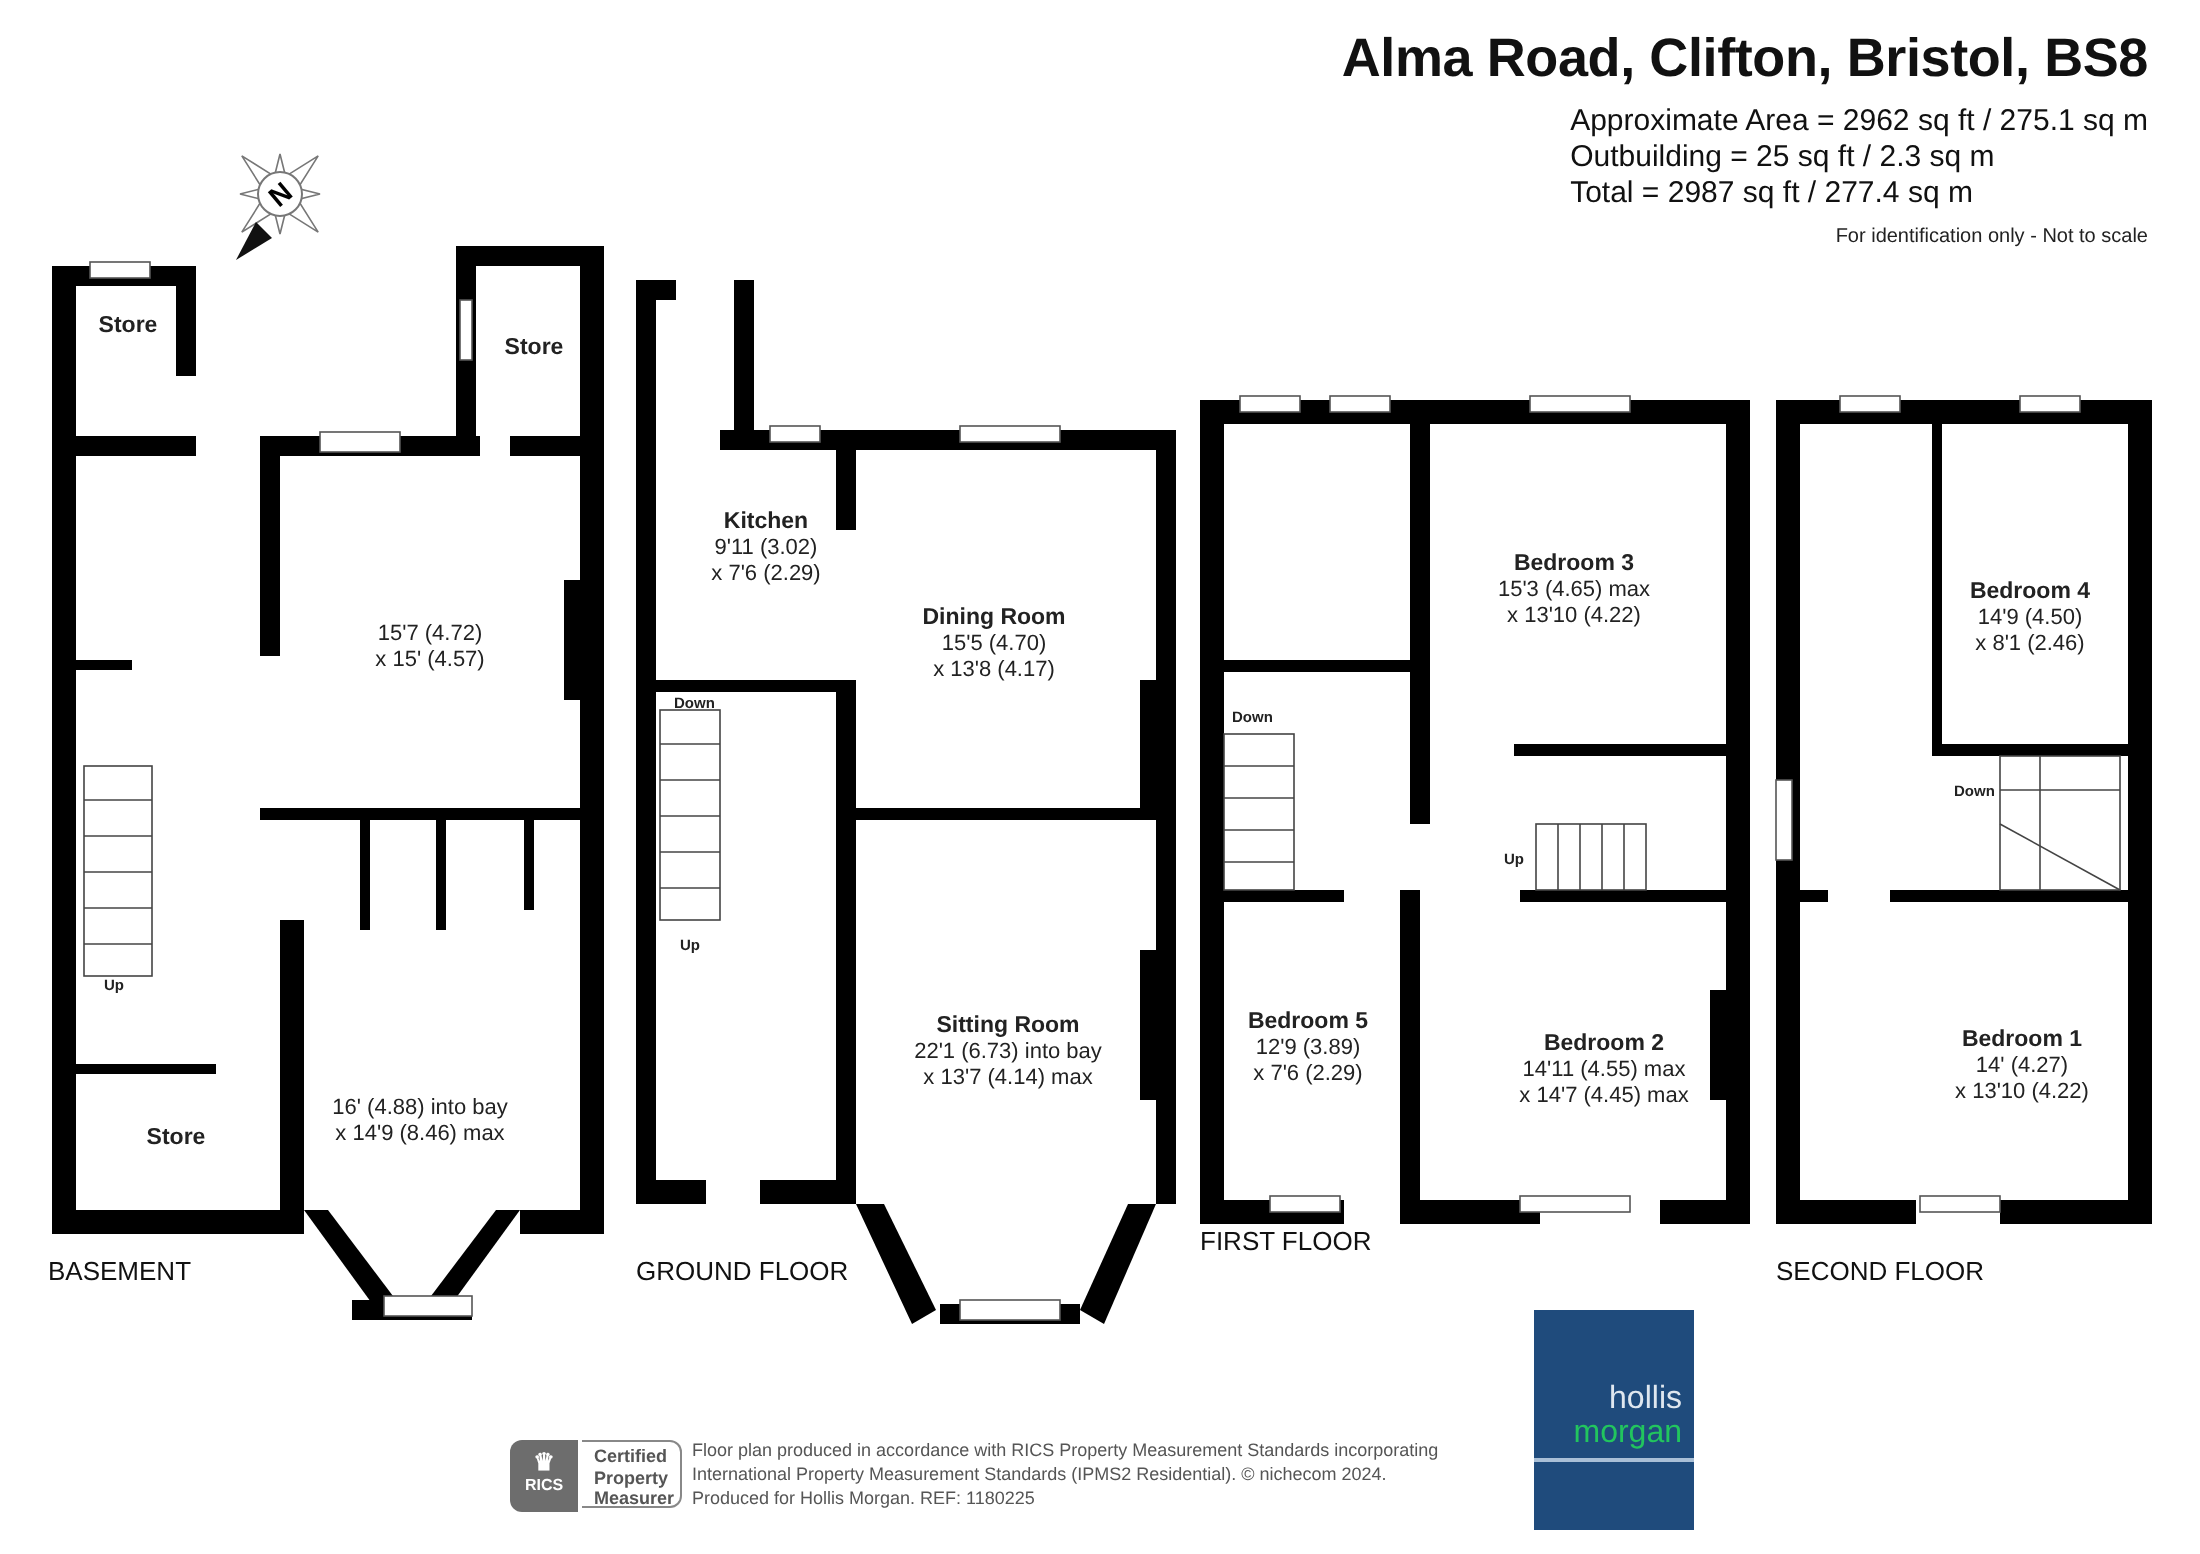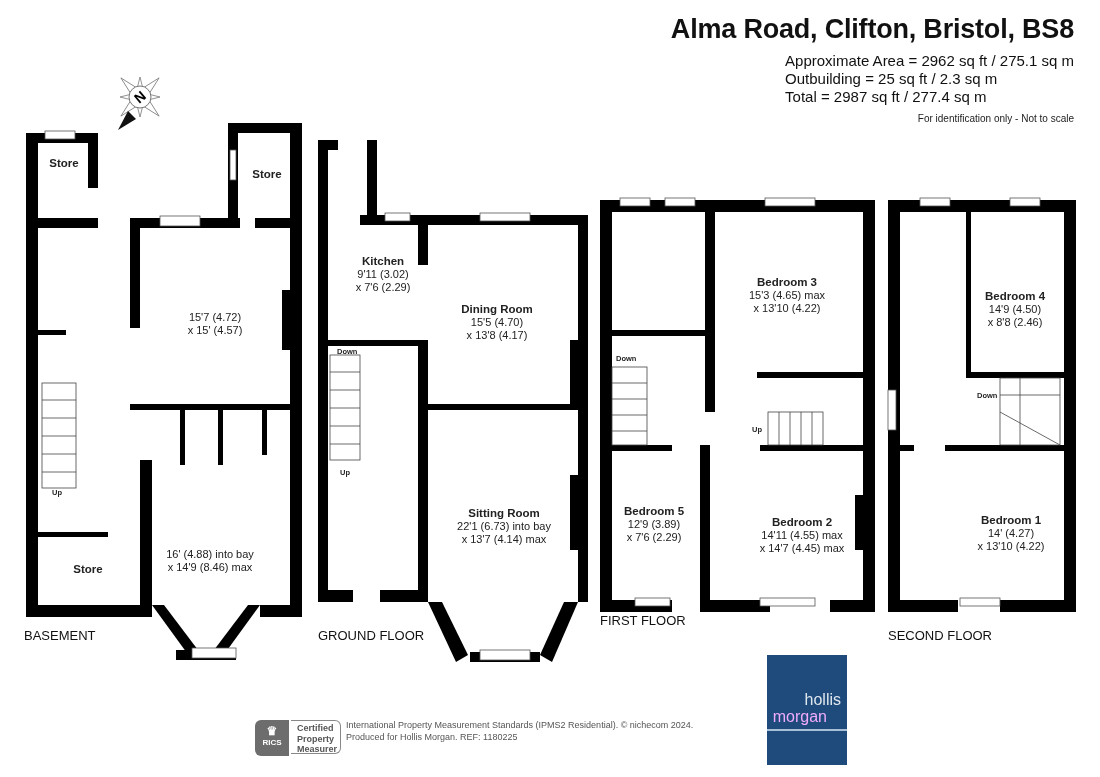--- a/index.html
+++ b/index.html
@@ -16,21 +16,21 @@
   .small { position:absolute; font-size:7.5px; font-weight:bold; color:#222; }
   .rics { position:absolute; left:255px; top:720px; width:88px; height:36px; }
   .rics-left { position:absolute; left:0; top:0; width:34px; height:36px; background:#6d6d6d; border-radius:6px 0 0 6px;
                color:#fff; font-size:8px; font-weight:bold; text-align:center; }
   .rics-left .lion { display:block; font-size:12px; margin-top:4px; }
   .rics-right { position:absolute; left:36px; top:0; width:50px; height:34px; border:1px solid #888; border-left:none;
                 border-radius:0 6px 6px 0; font-size:9px; font-weight:bold; color:#555; line-height:10.5px; padding:2px 0 12px 6px; box-sizing:border-box;}
   .disclaimer { position:absolute; left:346px; top:719px; font-size:9px; line-height:12px; color:#555; }
   .logo { position:absolute; left:767px; top:655px; width:80px; height:110px; background:#1f4b7c; }
   .logo .l1 { position:absolute; right:6px; top:36px; font-size:16px; color:#dfe7ef; }
-  .logo .l2 { position:absolute; right:20px; top:53px; font-size:16px; color:#f0abfc; }
+  .logo .l2 { position:absolute; right:6px; top:53px; font-size:16px; color:#22c55e; }
   .logo .bar { position:absolute; left:0; right:0; top:74px; height:2px; background:#a9bfd6; }
 </style>
 </head>
 <body>
 
 <div class="title">Alma Road, Clifton, Bristol, BS8</div>
 <div class="areas">
   <div>Approximate Area = 2962 sq ft / 275.1 sq m</div>
   <div>Outbuilding = 25 sq ft / 2.3 sq m</div>
   <div>Total = 2987 sq ft / 277.4 sq m</div>
@@ -204,40 +204,41 @@
   <b>Bedroom 5</b><span>12'9 (3.89)</span><br><span>x 7'6 (2.29)</span>
 </div>
 <div class="lbl" style="left:802px;top:516px;">
   <b>Bedroom 2</b><span>14'11 (4.55) max</span><br><span>x 14'7 (4.45) max</span>
 </div>
 <div class="small" style="left:616px;top:354px;">Down</div>
 <div class="small" style="left:752px;top:425px;">Up</div>
 <div class="floor" style="left:600px;top:613px;">FIRST FLOOR</div>
 
 <div class="lbl" style="left:1015px;top:290px;">
-  <b>Bedroom 4</b><span>14'9 (4.50)</span><br><span>x 8'8 (2.46)</span>
+  <b>Bedroom 4</b><span>14'9 (4.50)</span><br><span>x 8'1 (2.46)</span>
 </div>
 <div class="lbl" style="left:983px;top:514px;margin-left:28px;">
   <b>Bedroom 1</b><span>14' (4.27)</span><br><span>x 13'10 (4.22)</span>
 </div>
 <div class="small" style="left:977px;top:391px;">Down</div>
 <div class="floor" style="left:888px;top:628px;">SECOND FLOOR</div>
 
 <div class="rics">
   <div class="rics-left">
     <span class="lion">♛</span>
     <span>RICS</span>
   </div>
   <div class="rics-right">
     <div>Certified</div>
     <div>Property</div>
     <div>Measurer</div>
   </div>
 </div>
 <div class="disclaimer">
+  <div>Floor plan produced in accordance with RICS Property Measurement Standards incorporating</div>
   <div>International Property Measurement Standards (IPMS2 Residential).   © nichecom 2024.</div>
   <div>Produced for Hollis Morgan.   REF:  1180225</div>
 </div>
 <div class="logo">
   <div class="l1">hollis</div>
   <div class="l2">morgan</div>
   <div class="bar"></div>
 </div>
 
 </body></html>

